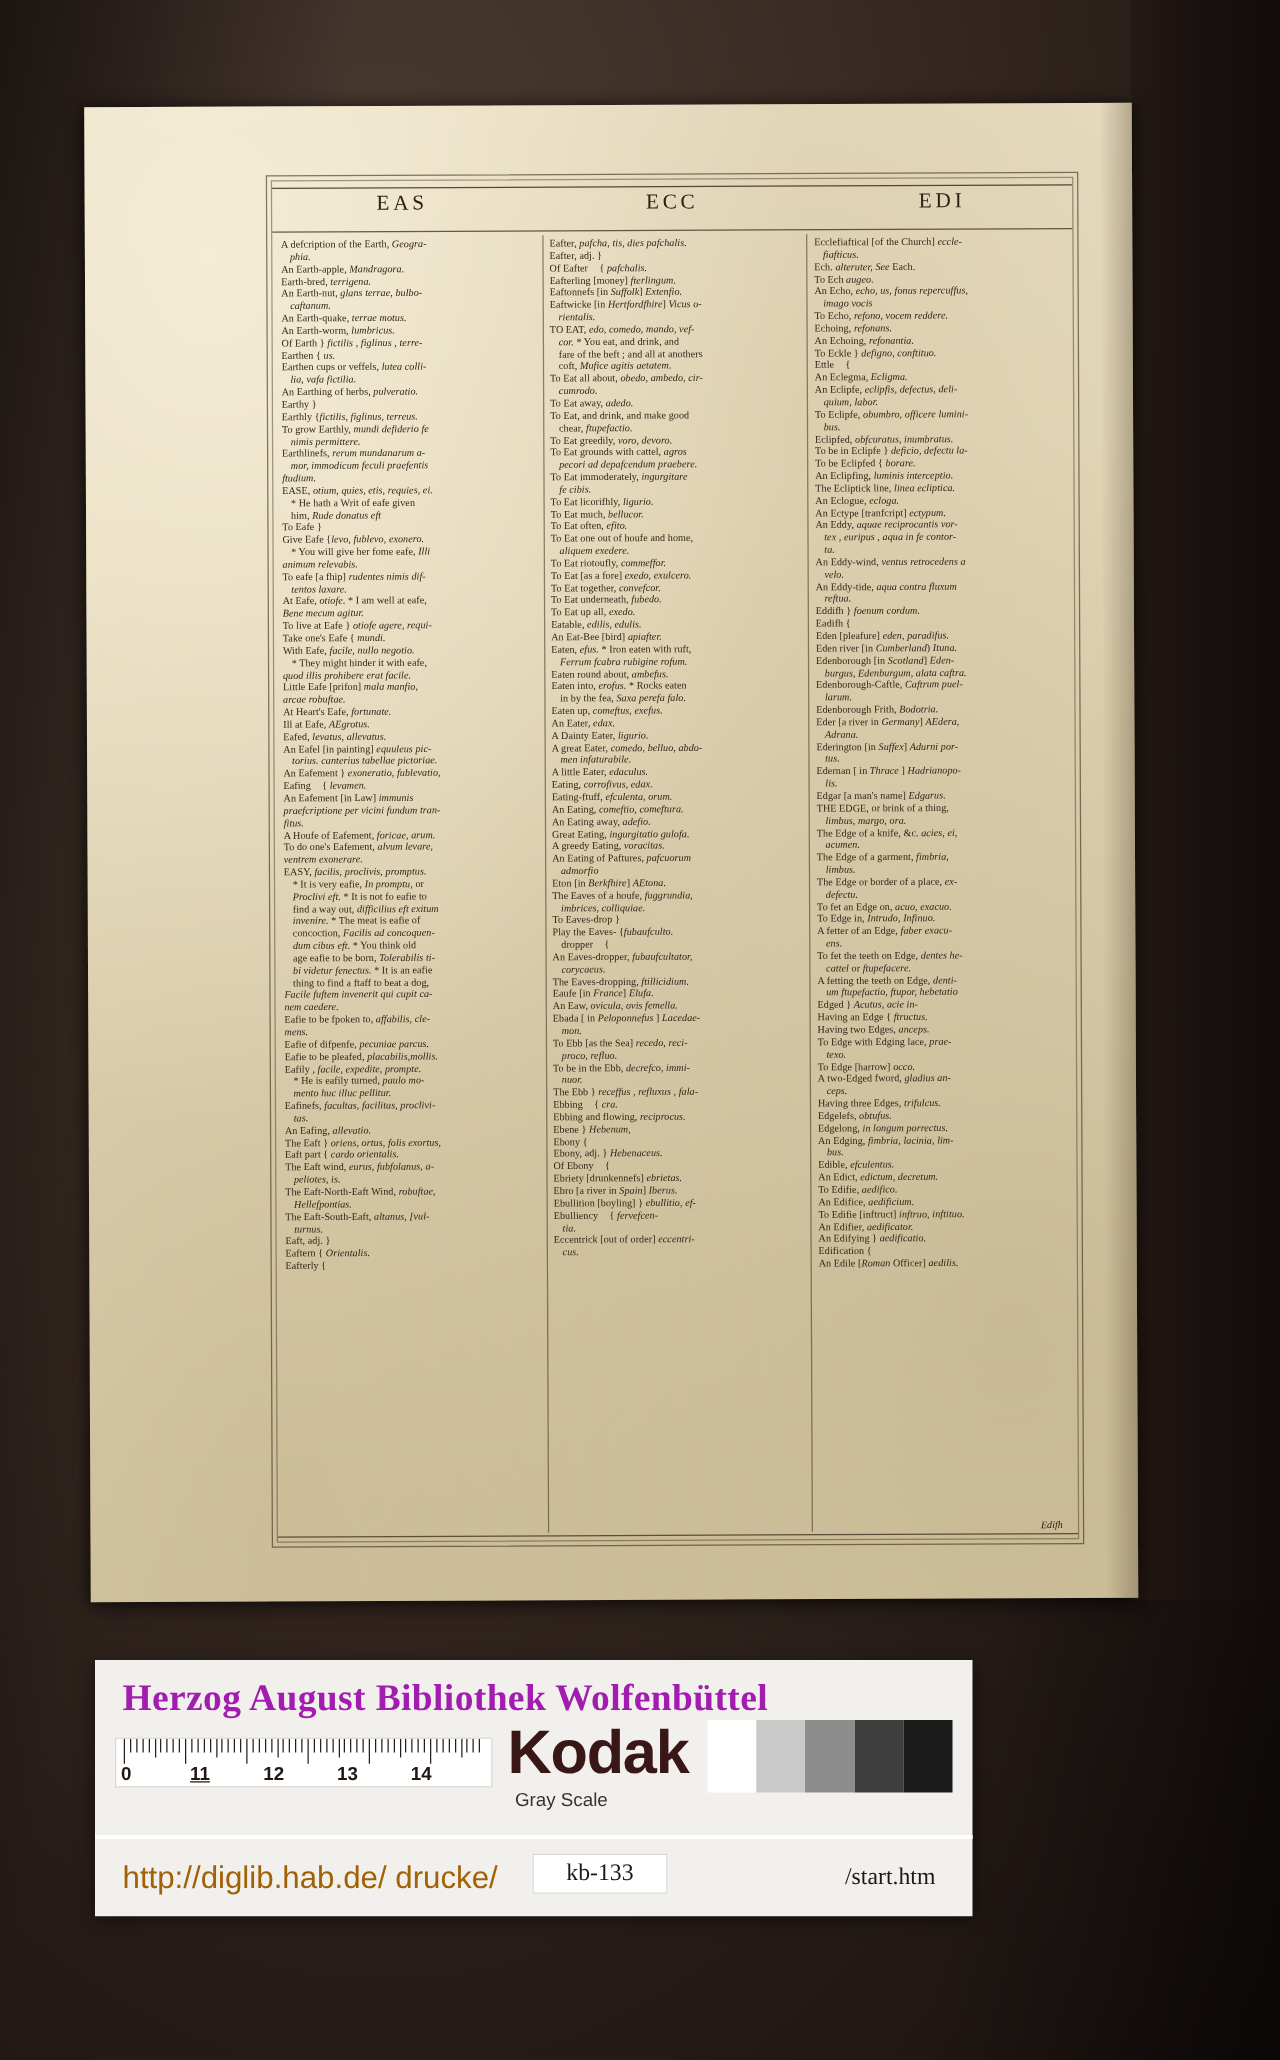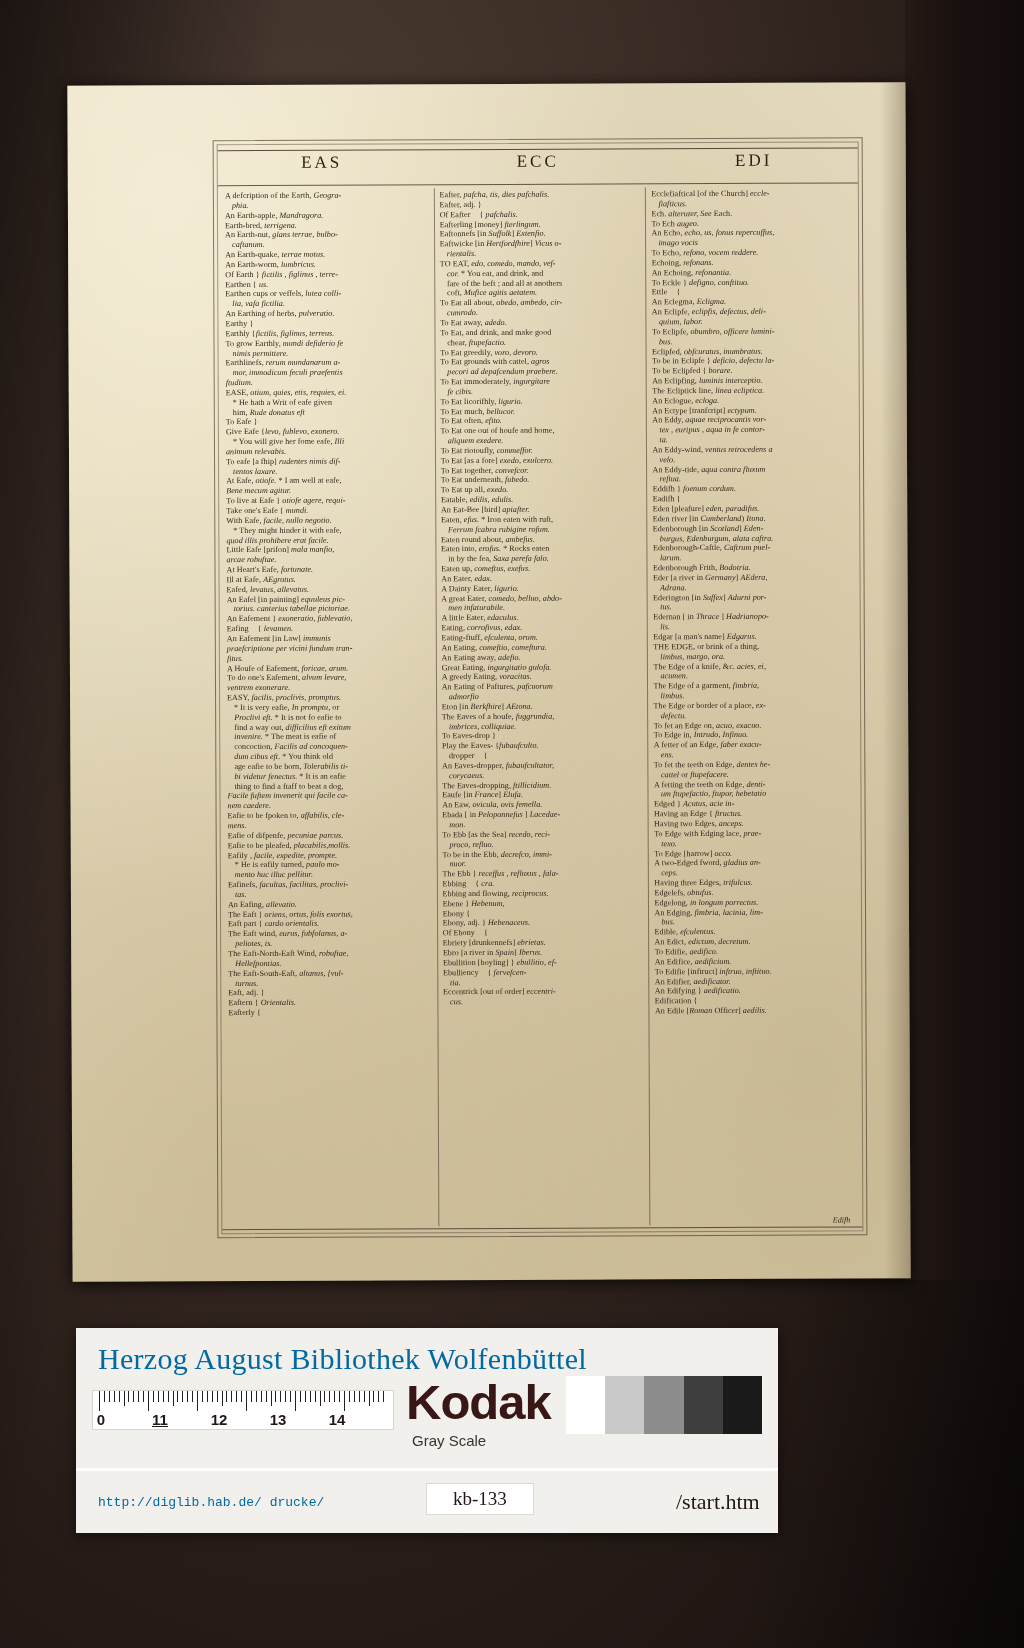--- a/index.html
+++ b/index.html
@@ -73,39 +73,39 @@
   .col.c3{width:33.1%;border-left:1px solid rgba(60,44,28,.55);}
   .e{margin:0;text-indent:0;}
   .e .ind{display:inline-block;width:7px;}
   #catchword{position:absolute;right:10px;bottom:-1px;font-size:8px;font-style:italic;color:#2b1f14;}
 
   
   #card{position:absolute;left:76px;top:1328px;width:702px;height:205px;
         background:#f2f0ec;box-shadow:0 3px 12px rgba(0,0,0,.5);}
   #card-top{position:relative;height:104px;}
   #hab{position:absolute;left:22px;top:14px;font-family:"Liberation Serif",serif;
-       font-weight:normal;font-size:30px;color:#0369a1;letter-spacing:.3px;white-space:nowrap;}
+       font-weight:bold;font-size:30px;color:#a21caf;letter-spacing:.3px;white-space:nowrap;}
   #ruler{position:absolute;left:16px;top:62px;width:300px;height:38px;
          background:#fff;border:1px solid #d9d5ce;overflow:hidden;}
   #ticks{position:absolute;left:0;top:0;width:300px;height:20px;}
   #ticks i{position:absolute;top:0;width:1px;background:#262020;}
   #rnums{position:absolute;left:0;top:20px;width:300px;height:18px;}
   #rnums span{position:absolute;top:0;font-family:"Liberation Sans",sans-serif;
               font-size:15px;font-weight:bold;color:#231715;transform:translateX(-50%);}
   #kodak{position:absolute;left:330px;top:46px;font-family:"Liberation Sans",sans-serif;
          font-weight:bold;font-size:49px;color:#3a1717;letter-spacing:-1px;}
   #grayscale-label{position:absolute;left:336px;top:104px;
          font-family:"Liberation Sans",sans-serif;font-size:15px;color:#3a3230;}
   #patches{position:absolute;left:490px;top:48px;width:196px;height:58px;display:flex;}
   #patches div{flex:1;}
   #card-bottom{position:absolute;left:0;right:0;bottom:0;height:62px;border-top:2px solid #fff;display:flex;align-items:center;}
-  #url{position:absolute;left:22px;font-family:Liberation Mono, monospace;font-size:13px;color:#0369a1;}
+  #url{position:absolute;left:22px;font-family:Liberation Sans, sans-serif;font-size:25px;color:#a16207;}
   #sig{position:absolute;left:350px;top:12px;background:#fff;border:1px solid #ddd9d2;
        padding:4px 26px;font-family:"Liberation Serif",serif;font-size:19px;color:#231715;}
-  #start{position:absolute;left:600px;font-family:"Liberation Serif",serif;font-size:22px;color:#231715;}
+  #start{position:absolute;left:600px;font-family:"Liberation Serif",serif;font-size:19px;color:#231715;}
   #card-divider{position:absolute;left:0;right:0;bottom:62px;height:3px;background:#fff;}
 </style>
 </head>
 <body>
 
 <div id="backdrop"></div>
 <div id="gutter"></div>
 
 <div id="leaf">
   <div id="textblock">
@@ -174,21 +174,21 @@
           <div class="e">EASY, <i>facilis, proclivis, promptus.</i></div>
           <div class="e"><span class="ind"></span>* It is very eafie, <i>In promptu,</i> or</div>
           <div class="e"><span class="ind"></span><i>Proclivi eft.</i> * It is not fo eafie to</div>
           <div class="e"><span class="ind"></span>find a way out, <i>difficilius eft exitum</i></div>
           <div class="e"><span class="ind"></span><i>invenire.</i> * The meat is eafie of</div>
           <div class="e"><span class="ind"></span>concoction, <i>Facilis ad concoquen-</i></div>
           <div class="e"><span class="ind"></span><i>dum cibus eft.</i> * You think old</div>
           <div class="e"><span class="ind"></span>age eafie to be born, <i>Tolerabilis ti-</i></div>
           <div class="e"><span class="ind"></span><i>bi videtur fenectus.</i> * It is an eafie</div>
           <div class="e"><span class="ind"></span>thing to find a ftaff to beat a dog,</div>
-          <div class="e"><i>Facile fuftem invenerit qui facile ca-</i></div>
+          <div class="e"><i>Facile fuftem invenerit qui cupit ca-</i></div>
           <div class="e"><i>nem caedere.</i></div>
           <div class="e">Eafie to be fpoken to, <i>affabilis, cle-</i></div>
           <div class="e"><i>mens.</i></div>
           <div class="e">Eafie of difpenfe, <i>pecuniae parcus.</i></div>
           <div class="e">Eafie to be pleafed, <i>placabilis,mollis.</i></div>
           <div class="e">Eafily , <i>facile, expedite, prompte.</i></div>
           <div class="e"><span class="ind"></span>* He is eafily turned, <i>paulo mo-</i></div>
           <div class="e"><span class="ind"></span><i>mento huc illuc pellitur.</i></div>
           <div class="e">Eafinefs, <i>facultas, facilitas, proclivi-</i></div>
           <div class="e"><span class="ind"></span><i>tas.</i></div>

